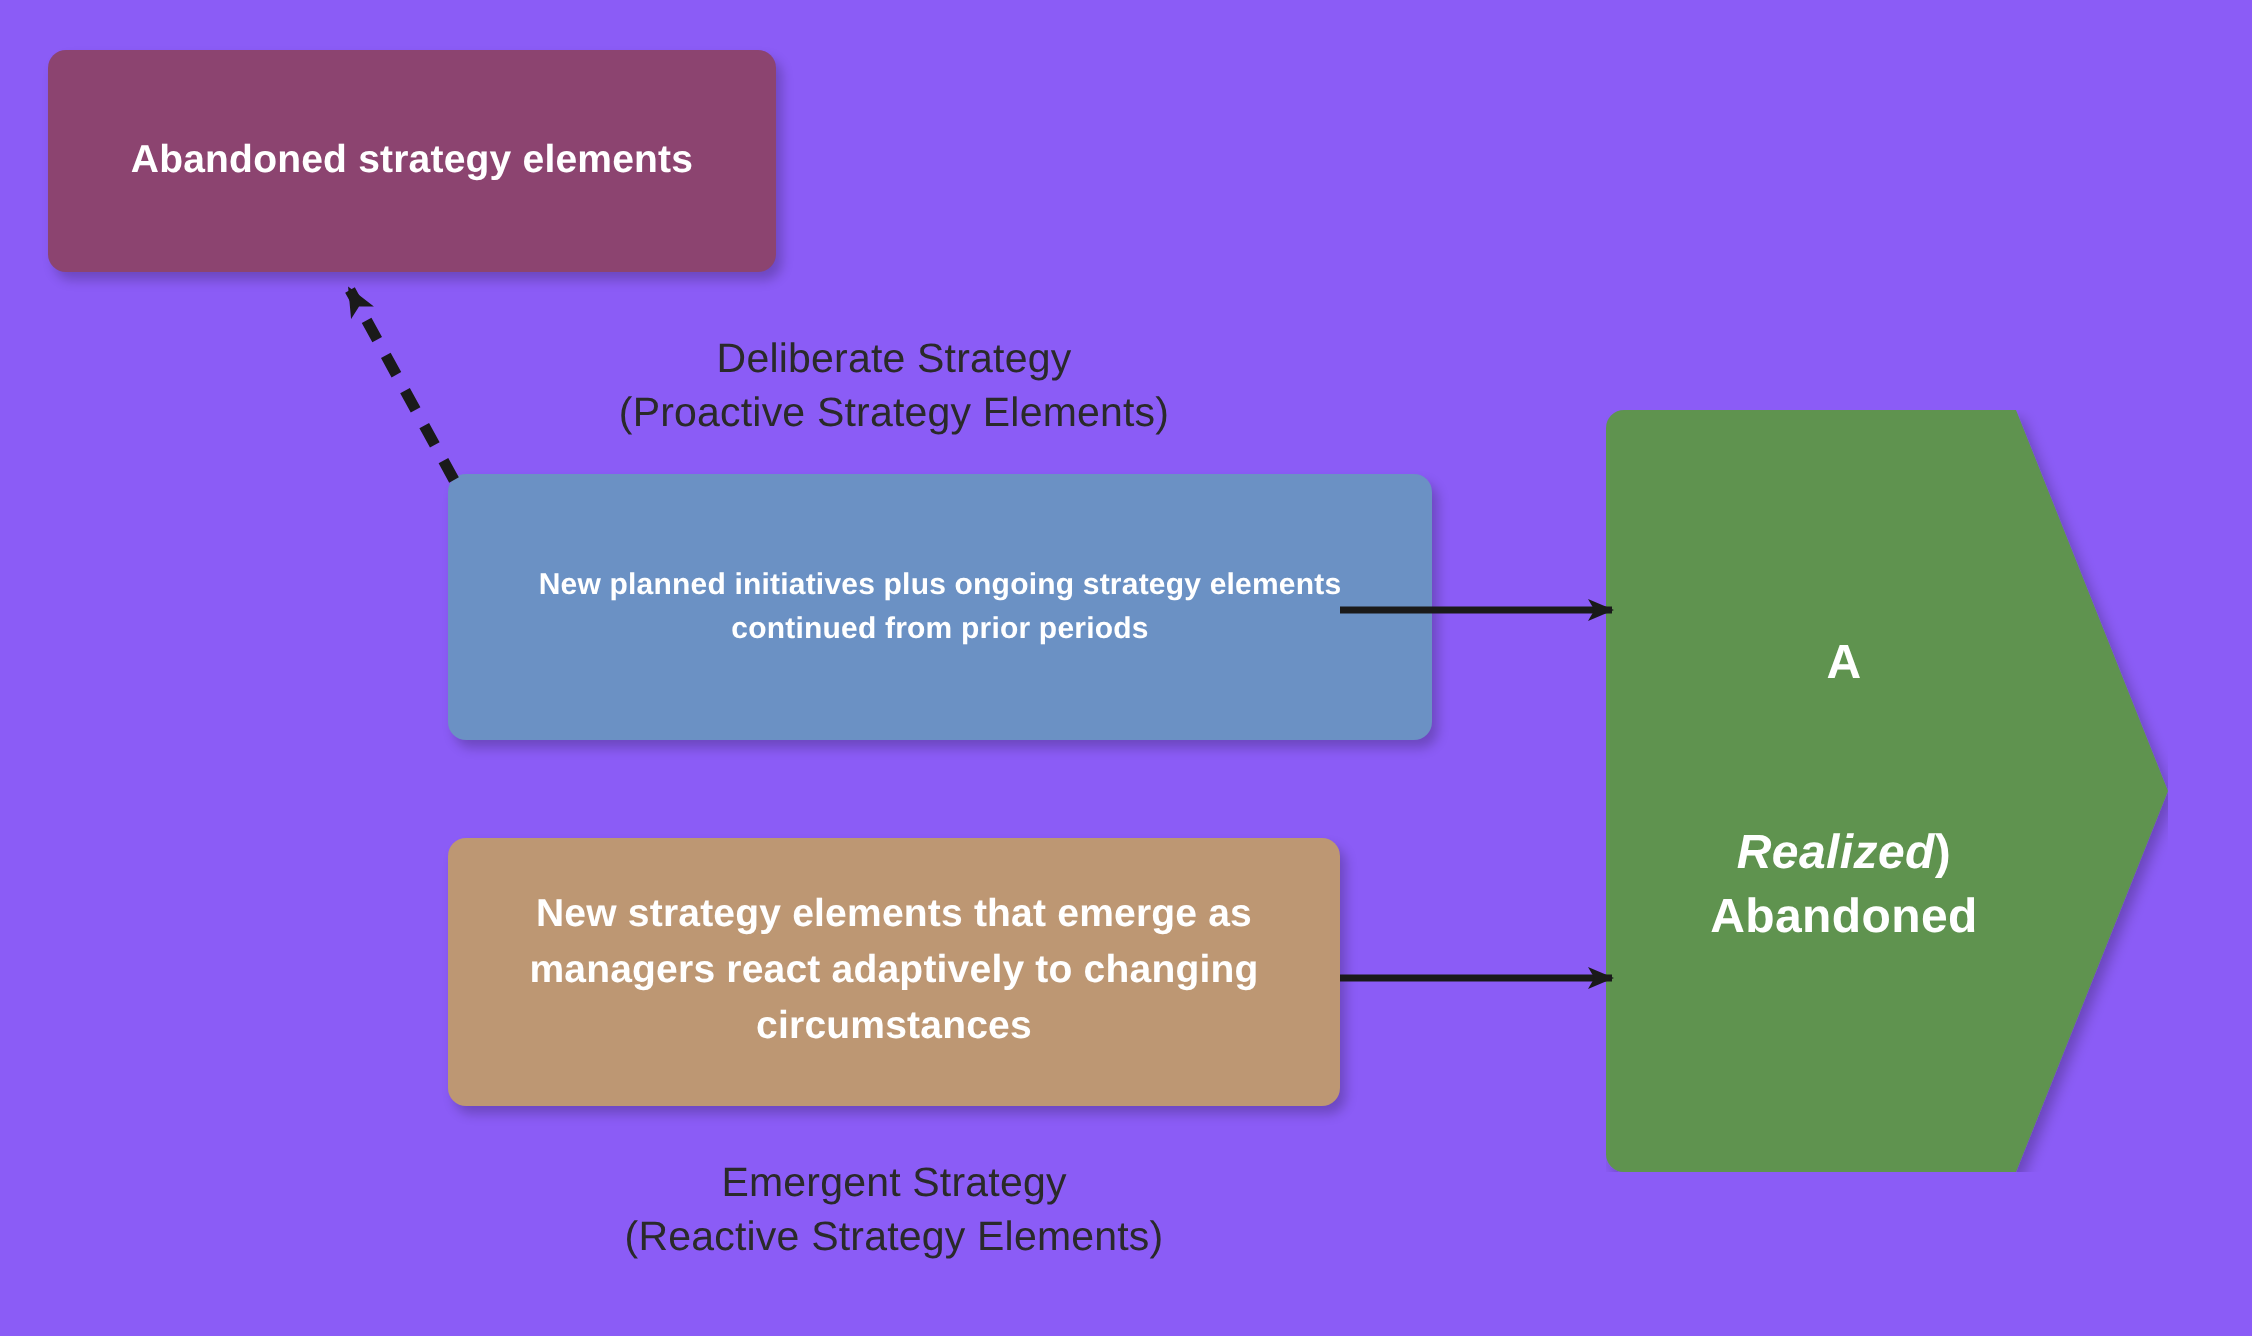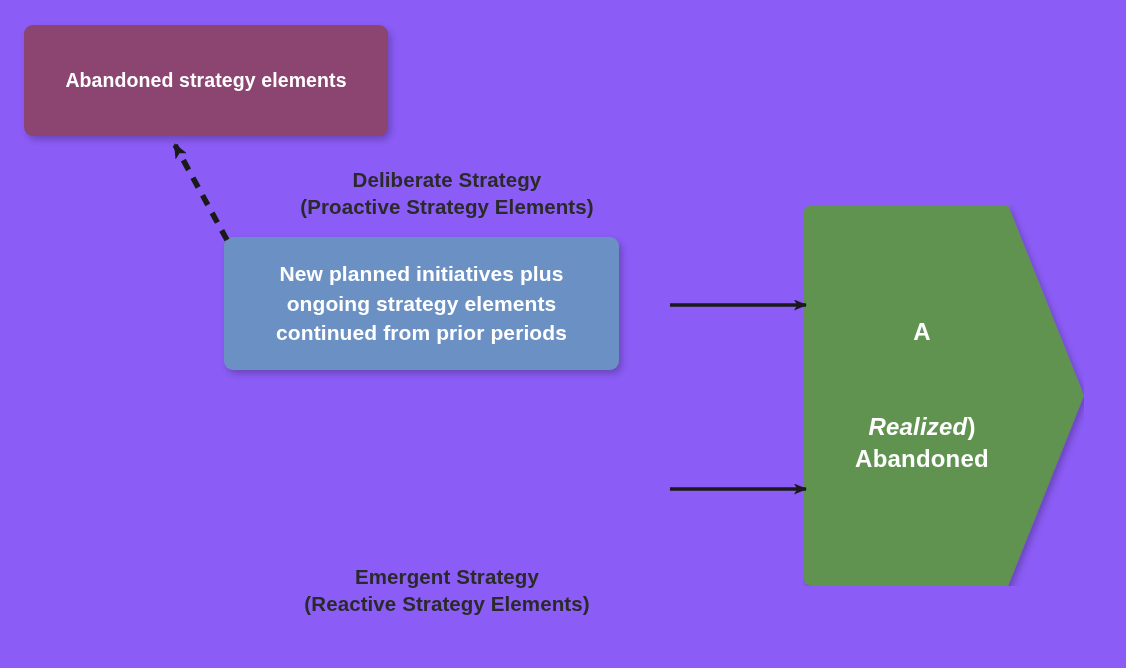--- a/index.html
+++ b/index.html
@@ -40,24 +40,24 @@
     width: 364px;
     height: 111px;
     background: #8C4470;
     font-size: 19.5px;
   }
 
   
   #box-deliberate {
     left: 224px;
     top: 237px;
-    width: 395px;
+    width: 492px;
     height: 133px;
     background: #6B91C4;
-    font-size: 21px;
+    font-size: 15px;
   }
 
   
   #box-emergent {
     left: 224px;
     top: 419px;
     width: 446px;
     height: 134px;
     background: #BD9773;
     font-size: 19.5px;
@@ -98,34 +98,34 @@
     letter-spacing: 0.2px;
   }
   #realized-label em {
   }
 
   
   .caption {
     position: absolute;
     text-align: center;
     color: #2A2A2A;
-    font-weight: bold;
+    font-weight: normal;
     font-size: 20.5px;
     line-height: 1.32;
     letter-spacing: 0.1px;
     white-space: pre-line;
   }
   #caption-deliberate {
     left: 197px;
     top: 166px;
     width: 500px;
   }
   #caption-emergent {
     left: 197px;
-    top: 563px;
+    top: 578px;
     width: 500px;
   }
 
   
   #connectors {
     position: absolute;
     left: 0;
     top: 0;
     width: 1126px;
     height: 668px;
@@ -144,20 +144,25 @@
 
   <div class="caption" id="caption-deliberate">Deliberate Strategy
 (Proactive Strategy Elements)</div>
 
   <div class="box" id="box-deliberate">
     <span class="box-text">New planned initiatives plus
 ongoing strategy elements
 continued from prior periods</span>
   </div>
 
+  <div class="box" id="box-emergent">
+    <span class="box-text">New strategy elements that emerge
+as managers react adaptively to
+changing circumstances</span>
+  </div>
 
   <div class="caption" id="caption-emergent">Emergent Strategy
 (Reactive Strategy Elements)</div>
 
   <div id="shape-realized">
     <svg width="281" height="381" viewBox="0 0 281 381">
       <defs>
         <filter id="shp-shadow" x="-25%" y="-25%" width="160%" height="160%">
           <feDropShadow dx="3" dy="4" stdDeviation="3.2" flood-color="#000000" flood-opacity="0.24"></feDropShadow>
         </filter>

